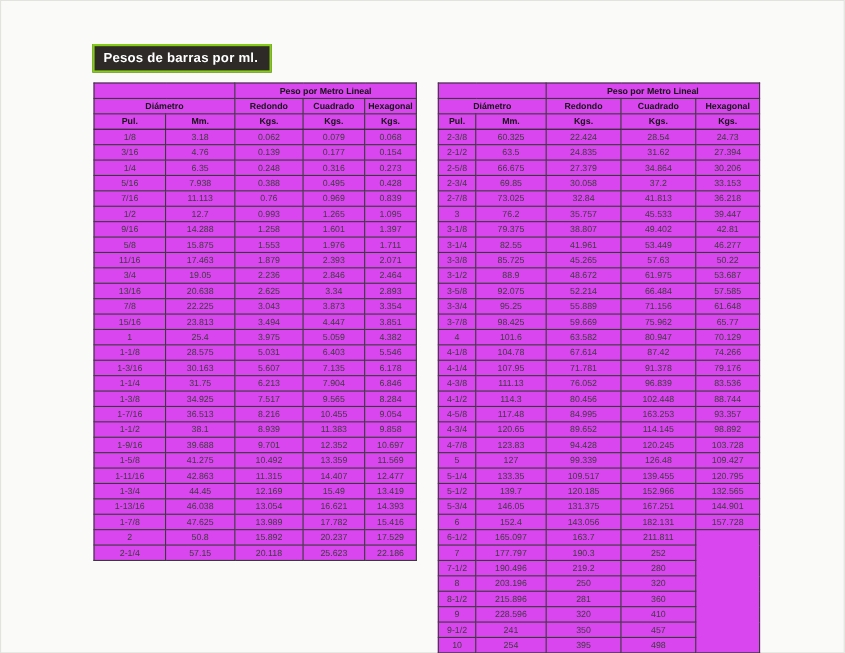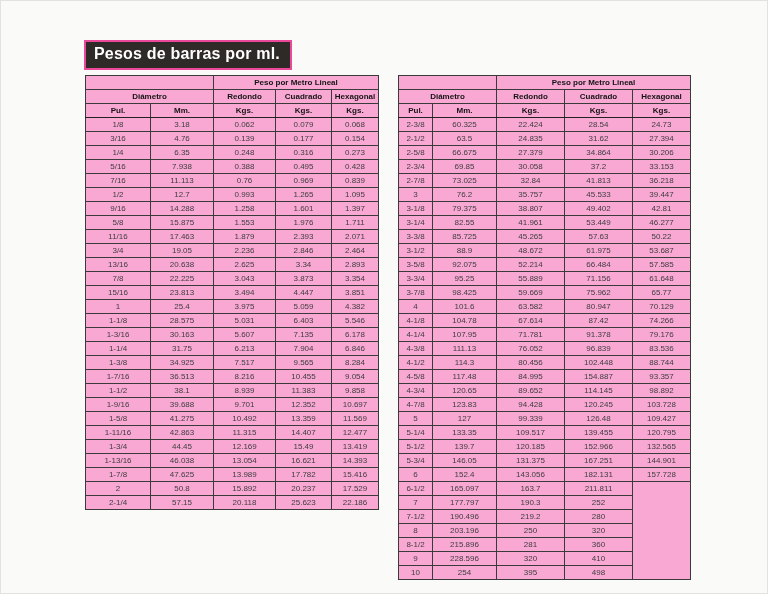--- a/index.html
+++ b/index.html
@@ -1,23 +1,23 @@
 <!DOCTYPE html>
 <html><head>
 <meta charset="utf-8">
 <style>
   html,body{margin:0;padding:0;}
   body{background:#e9e9e7;font-family:"Liberation Sans",sans-serif;}
   .page{position:relative;width:768px;height:594px;background:#fafaf8;overflow:hidden;
         box-shadow:inset 0 0 0 1px #e2e2de;}
   .title-box{position:absolute;left:84px;top:40px;background:#2d2a27;
-        border:2px solid #ec4899;color:#ffffff;font-weight:bold;font-size:16px;
+        border:2px solid #84cc16;color:#ffffff;font-weight:bold;font-size:12px;
         padding:3px 10px 5px 8px;letter-spacing:.2px;}
   .tbl{position:absolute;top:75px;border-collapse:collapse;table-layout:fixed;
-        background:#f9a8d4;}
+        background:#d946ef;}
   .tbl-left{left:85px;width:293px;}
   .tbl-right{left:398px;width:292px;}
   .tbl, .tbl th, .tbl td{border:1px solid #3a3a3a;}
   .tbl{border-width:1.5px;border-color:#222;}
   .tbl th, .tbl td{text-align:center;font-size:8px;line-height:10px;
         padding:1.5px 2px;white-space:nowrap;overflow:hidden;}
   .tbl th{font-weight:bold;color:#141414;}
   .tbl td{color:#3d3d3d;}
   .tbl thead tr:last-child th{border-bottom:1.5px solid #222;}
   .tbl tbody tr.grp td{border-top-width:1.6px;border-top-color:#222;}
@@ -408,21 +408,21 @@
           <td>4-1/2</td>
           <td>114.3</td>
           <td>80.456</td>
           <td>102.448</td>
           <td>88.744</td>
         </tr>
         <tr class="grp">
           <td>4-5/8</td>
           <td>117.48</td>
           <td>84.995</td>
-          <td>154.887</td>
+          <td>163.253</td>
           <td>93.357</td>
         </tr>
         <tr>
           <td>4-3/4</td>
           <td>120.65</td>
           <td>89.652</td>
           <td>114.145</td>
           <td>98.892</td>
         </tr>
         <tr>
@@ -500,20 +500,27 @@
           <td>215.896</td>
           <td>281</td>
           <td>360</td>
           <td class="ht"></td>
         </tr>
         <tr>
           <td>9</td>
           <td>228.596</td>
           <td>320</td>
           <td>410</td>
+          <td class="ht"></td>
+        </tr>
+        <tr>
+          <td>9-1/2</td>
+          <td>241</td>
+          <td>350</td>
+          <td>457</td>
           <td class="ht"></td>
         </tr>
         <tr class="grp">
           <td>10</td>
           <td>254</td>
           <td>395</td>
           <td>498</td>
           <td class="ht"></td>
         </tr>
       </tbody>

